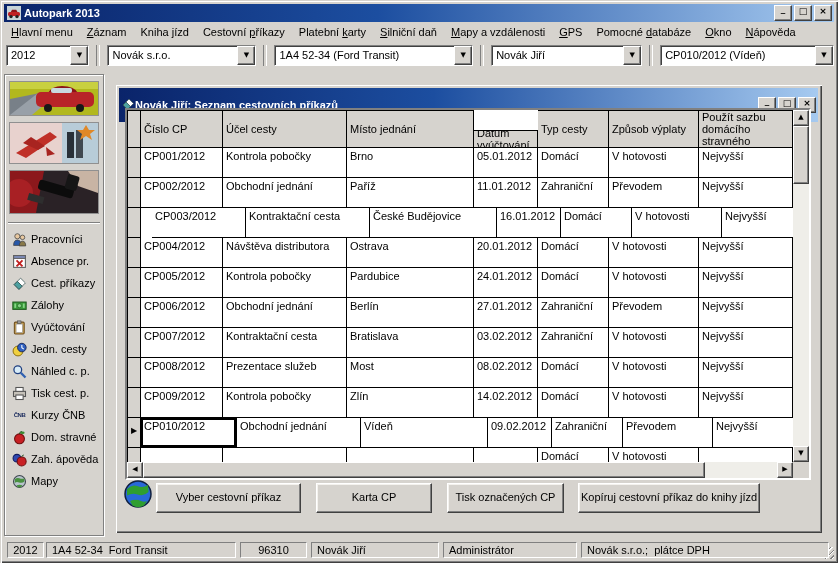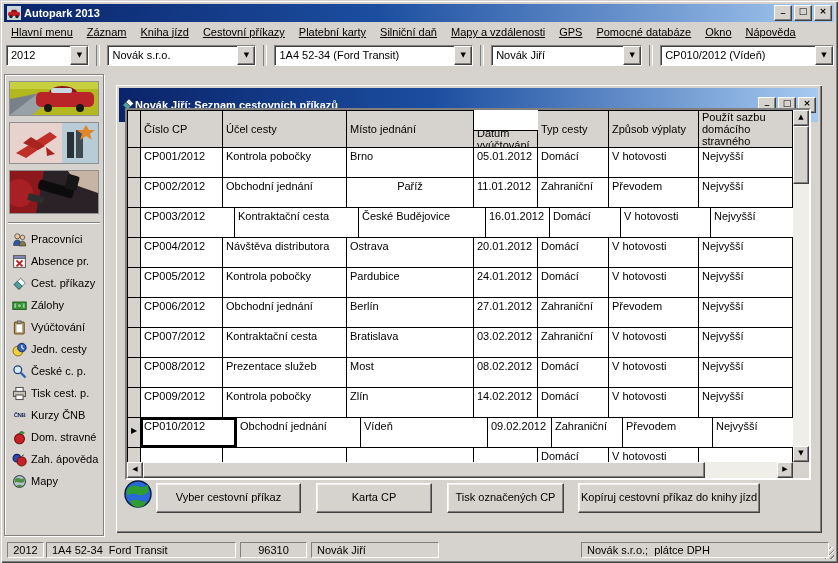--- a/index.html
+++ b/index.html
@@ -13,21 +13,21 @@
     background:linear-gradient(90deg,#0a246a,#1c4ea0 45%,#a6caf0);display:flex;align-items:center;padding:0 2px;}
   .titlebar .t-ico{width:14px;height:14px;margin:0 3px 0 1px;flex:none;}
   .t-text{color:#fff;font-weight:bold;font-size:11px;white-space:nowrap;flex:1;}
   .tb-btn{width:16px;height:14px;flex:none;background:#d6d3ce;margin-left:2px;
     border:1px solid;border-color:#fff #404040 #404040 #fff;box-shadow:inset -1px -1px 0 #808080;
     font-size:9px;font-weight:bold;line-height:11px;text-align:center;}
   .tb-btn.mini{line-height:7px;}
 
   
   .menubar{position:absolute;left:4px;top:23px;right:4px;height:18px;display:flex;align-items:center;}
-  .menu-item{padding:2px 7px;white-space:nowrap;text-decoration:underline;}
+  .menu-item{padding:2px 7px;white-space:nowrap;}
 
   
   .toolbar{position:absolute;left:4px;top:42px;right:4px;height:27px;display:flex;align-items:center;padding-left:2px;}
   .combo{height:21px;display:flex;background:#fff;box-sizing:border-box;
     border:1px solid;border-color:#808080 #fff #fff #808080;box-shadow:inset 1px 1px 0 #404040;}
   .combo-text{flex:1;padding:3px 1px 0 4px;white-space:nowrap;overflow:hidden;}
   .combo-btn{width:16px;flex:none;background:#d6d3ce;border:1px solid;border-color:#fff #404040 #404040 #fff;
     box-shadow:inset -1px -1px 0 #808080;font-size:7px;line-height:16px;text-align:center;}
   .tb-sep{width:2px;height:21px;margin:0 7px;border-left:1px solid #808080;border-right:1px solid #fff;}
 
@@ -242,21 +242,21 @@
           </span>
           <span class="side-label">Jedn. cesty</span>
         </div>
         <div class="side-item">
           <span class="side-icon">
             <svg width="15" height="15" viewBox="0 0 14 14">
               <circle cx="5.4" cy="5.4" r="3.6" fill="#d8ecf8" stroke="#204080" stroke-width="1.2"></circle>
               <path d="M8.2 8.2 L12.6 12.6" stroke="#3060b0" stroke-width="2.2"></path>
             </svg>
           </span>
-          <span class="side-label">České c. p.</span>
+          <span class="side-label">Náhled c. p.</span>
         </div>
         <div class="side-item">
           <span class="side-icon">
             <svg width="15" height="15" viewBox="0 0 14 14">
               <rect x="3.6" y="1.4" width="6.8" height="4" fill="#fff" stroke="#555"></rect>
               <rect x="1.4" y="5" width="11.2" height="4.8" fill="#c6c2ba" stroke="#555"></rect>
               <rect x="3.6" y="8.4" width="6.8" height="4.2" fill="#fff" stroke="#555"></rect>
             </svg>
           </span>
           <span class="side-label">Tisk cest. p.</span>
@@ -331,29 +331,29 @@
             <div class="gc" style="width: 127px;">Brno</div>
             <div class="gc" style="width: 64px;">05.01.2012</div>
             <div class="gc" style="width: 71px;">Domácí</div>
             <div class="gc" style="width: 90px;">V hotovosti</div>
             <div class="gc" style="width: 94px;">Nejvyšší</div>
           </div>
           <div class="gr grid-row">
             <div class="gc sel glyph"></div>
             <div class="gc" style="width: 82px;">CP002/2012</div>
             <div class="gc" style="width: 124px;">Obchodní jednání</div>
-            <div class="gc" style="width: 127px; text-align: center;">Paříž</div>
+            <div class="gc" style="width: 127px;">Paříž</div>
             <div class="gc" style="width: 64px;">11.01.2012</div>
             <div class="gc" style="width: 71px;">Zahraniční</div>
             <div class="gc" style="width: 90px;">Převodem</div>
             <div class="gc" style="width: 94px;">Nejvyšší</div>
           </div>
           <div class="gr grid-row">
             <div class="gc sel glyph"></div>
-            <div class="gc" style="width: 94px;">CP003/2012</div>
+            <div class="gc" style="width: 94px; margin-left: 11px;">CP003/2012</div>
             <div class="gc" style="width: 124px;">Kontraktační cesta</div>
             <div class="gc" style="width: 127px;">České Budějovice</div>
             <div class="gc" style="width: 64px;">16.01.2012</div>
             <div class="gc" style="width: 71px;">Domácí</div>
             <div class="gc" style="width: 90px;">V hotovosti</div>
             <div class="gc" style="width: 94px;">Nejvyšší</div>
           </div>
           <div class="gr grid-row">
             <div class="gc sel glyph"></div>
             <div class="gc" style="width: 82px;">CP004/2012</div>
@@ -462,16 +462,17 @@
         <div class="btn" style="left: 463px; width: 182px;">Kopíruj cestovní příkaz do knihy jízd</div>
       </div>
   </div>
 
   <div class="statusbar" id="statusbar">
     <span class="resize-grip"></span>
   <span class="status-seg seg-center" style="left: 3px; width: 37px;">2012</span>
       <span class="status-seg" style="left: 42px; width: 190px;">1A4 52-34  Ford Transit</span>
       <span class="status-seg seg-center" style="left: 236px; width: 67px;">96310</span>
       <span class="status-seg" style="left: 307px; width: 128px;">Novák Jiří</span>
+      <span class="status-seg" style="left: 439px; width: 134px;">Administrátor</span>
       <span class="status-seg" style="left: 577px; width: 248px;">Novák s.r.o.;  plátce DPH</span>
     </div>
 
 </div>
 
 </body></html>

